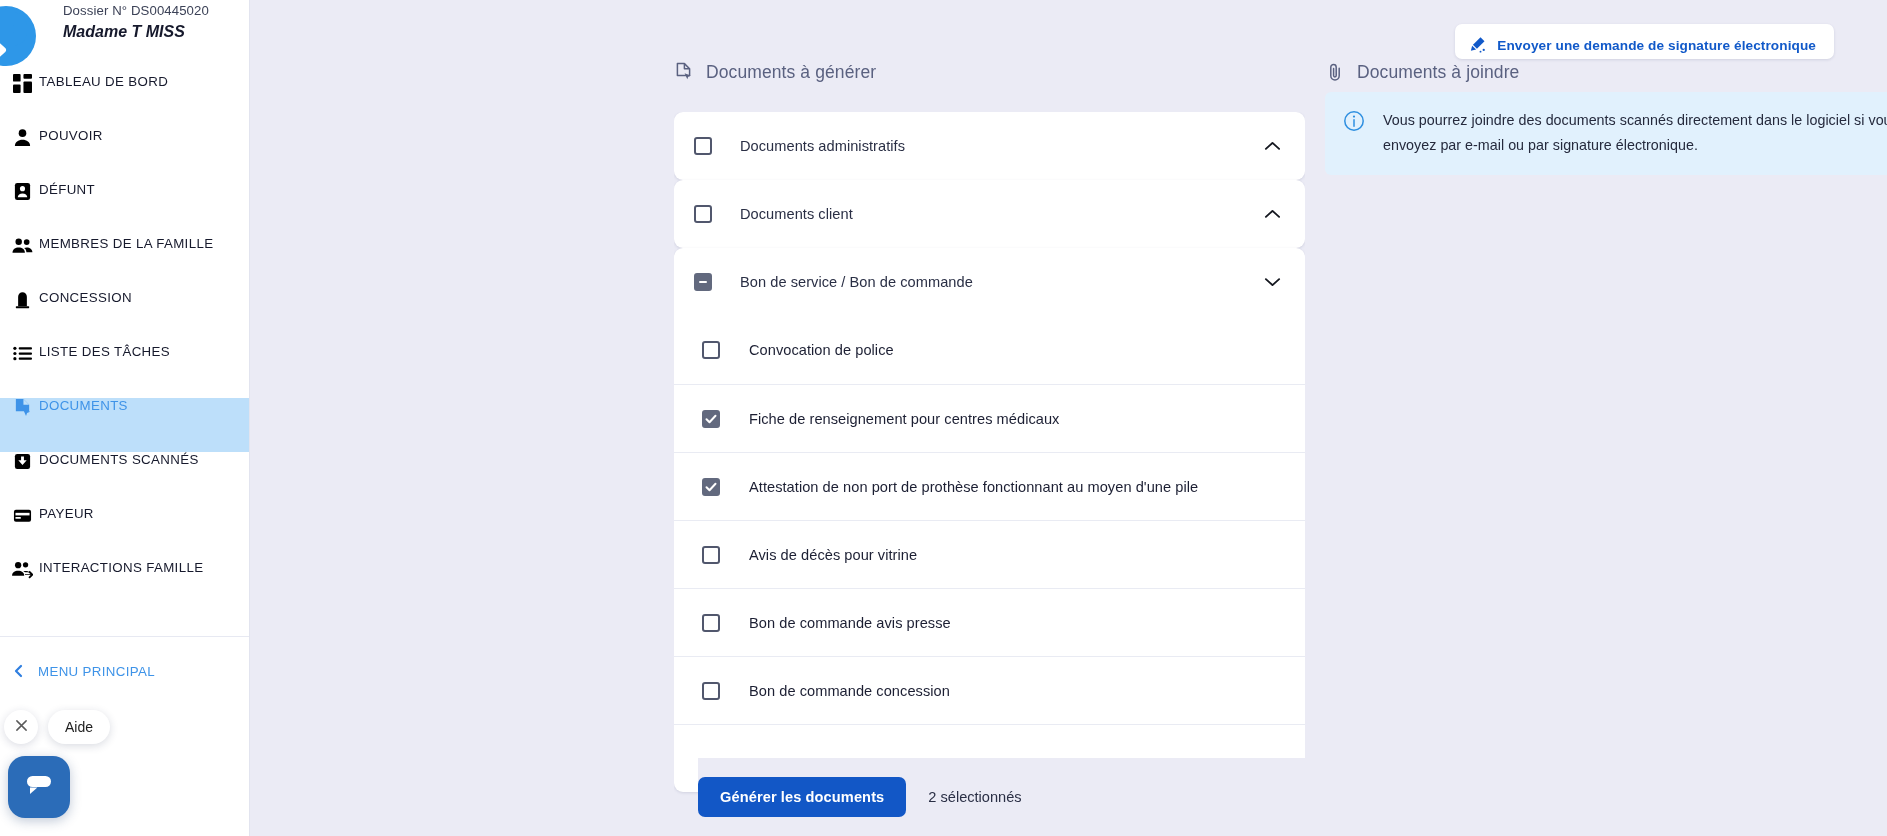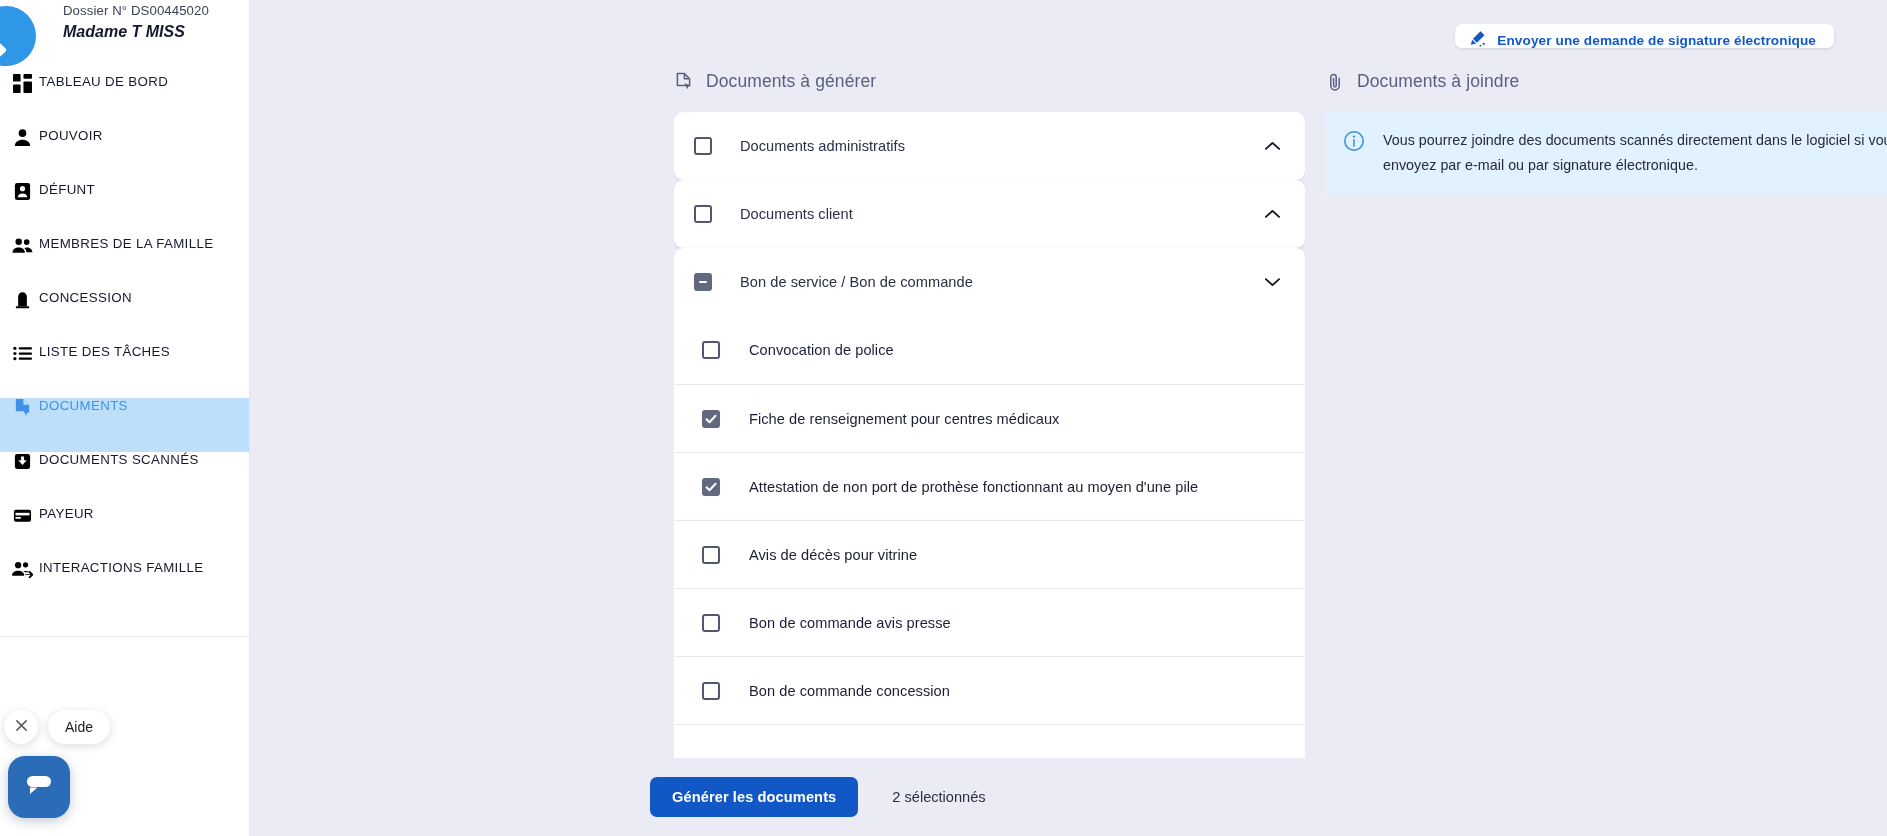--- a/index.html
+++ b/index.html
@@ -96,37 +96,37 @@
     background: #ebebf5;
     position: relative; overflow: hidden;
   }
   .page-title {
     position: absolute; left: 433px; top: 23px;
     font-size: 23.5px; color: #5a6180; letter-spacing: .1px;
     white-space: nowrap;
   }
   .esign-btn {
     position: absolute; right: 53px; top: 24px;
-    height: 24px; padding: 8px 18px 0 14px;
+    height: 35px; padding: 8px 18px 0 14px;
     background: #ffffff; border: none; border-radius: 7px;
     box-shadow: 0 1px 3px rgba(40,50,90,.13);
     display: flex; align-items: center; gap: 11px;
     font-family: "Liberation Sans", sans-serif;
     font-size: 13.6px; font-weight: bold; color: #1159c9;
     letter-spacing: .1px; white-space: nowrap; cursor: pointer;
   }
 
   .cols { position: absolute; left: 0; top: 62px; right: 0; bottom: 0; }
 
   .col-left  { position: absolute; left: 424px; top: 0; width: 640px; }
   .col-right { position: absolute; left: 1075px; top: 0; width: 640px; }
 
   .section-head {
-    display: flex; align-items: flex-end; gap: 12px;
-    height: 30px; margin-bottom: 20px;
+    display: flex; align-items: flex-start; gap: 12px;
+    height: 30px; 
   }
   .section-head .sh-ico { display: flex; color: #5a6180; }
   .section-head .sh-txt {
     font-size: 17.5px; color: #5a6180; letter-spacing: .1px; white-space: nowrap;
   }
 
   
   .panel-scroll {
     position: absolute; left: 0; top: 50px; width: 631px;
     height: 700px; overflow: hidden;
@@ -181,23 +181,23 @@
     width: 631px;
   }
   .callout-ico { flex: 0 0 22px; margin-top: 2px; color: #2e8fe0; display: flex; }
   .callout-txt {
     font-size: 14.3px; line-height: 25px; color: #252a3d;
     letter-spacing: .02px; max-width: 552px;
   }
 
   
   .actionbar {
-    position: absolute; left: 400px; bottom: 0;
+    position: absolute; left: 448px; bottom: 0;
     height: 78px; width: 700px;
-    display: flex; align-items: center; gap: 34px;
+    display: flex; align-items: center; gap: 22px;
     background: #ebebf5;
   }
   .gen-btn {
     height: 40px; padding: 0 22px;
     background: #1257c6; border: none; border-radius: 7px;
     font-family: "Liberation Sans", sans-serif;
     font-size: 14.6px; font-weight: bold; color: #ffffff;
     letter-spacing: .1px; white-space: nowrap; cursor: pointer;
   }
   .sel-count {
@@ -334,20 +334,28 @@
             <path d="M0 16.6c0-3.3 2.8-5.2 6.4-5.2s6.4 1.9 6.4 5.2z"></path>
             <path d="M11.8 11.9c.8-.3 1.6-.4 2.4-.4 1.7 0 3.2.5 4.2 1.4h-4.6z"></path>
             <path d="M13.6 15.1h5.9l-2.3-2.3 1.4-1.4 4.1 4.1-4.1 4.1-1.4-1.4 2.3-2.3h-5.9z"></path>
           </svg>
         </span>
         <span class="nav-label">INTERACTIONS FAMILLE</span>
       </div>
 
       <div class="sb-sep"></div>
 
+      <div class="menu-principal">
+        <span class="mp-chevron">
+          <svg width="14" height="14" viewBox="0 0 14 14" fill="none" stroke="currentColor" stroke-width="2.2" stroke-linecap="round" stroke-linejoin="round">
+            <path d="M9 2L4 7l5 5"></path>
+          </svg>
+        </span>
+        <span class="mp-label">MENU PRINCIPAL</span>
+      </div>
     </nav>
 
     <div class="chat-cluster">
       <div class="chat-close">
         <span>
           <svg width="13" height="13" viewBox="0 0 14 14" fill="none" stroke="currentColor" stroke-width="1.6" stroke-linecap="round">
             <path d="M2 2l10 10M12 2L2 12"></path>
           </svg>
         </span>
       </div>

